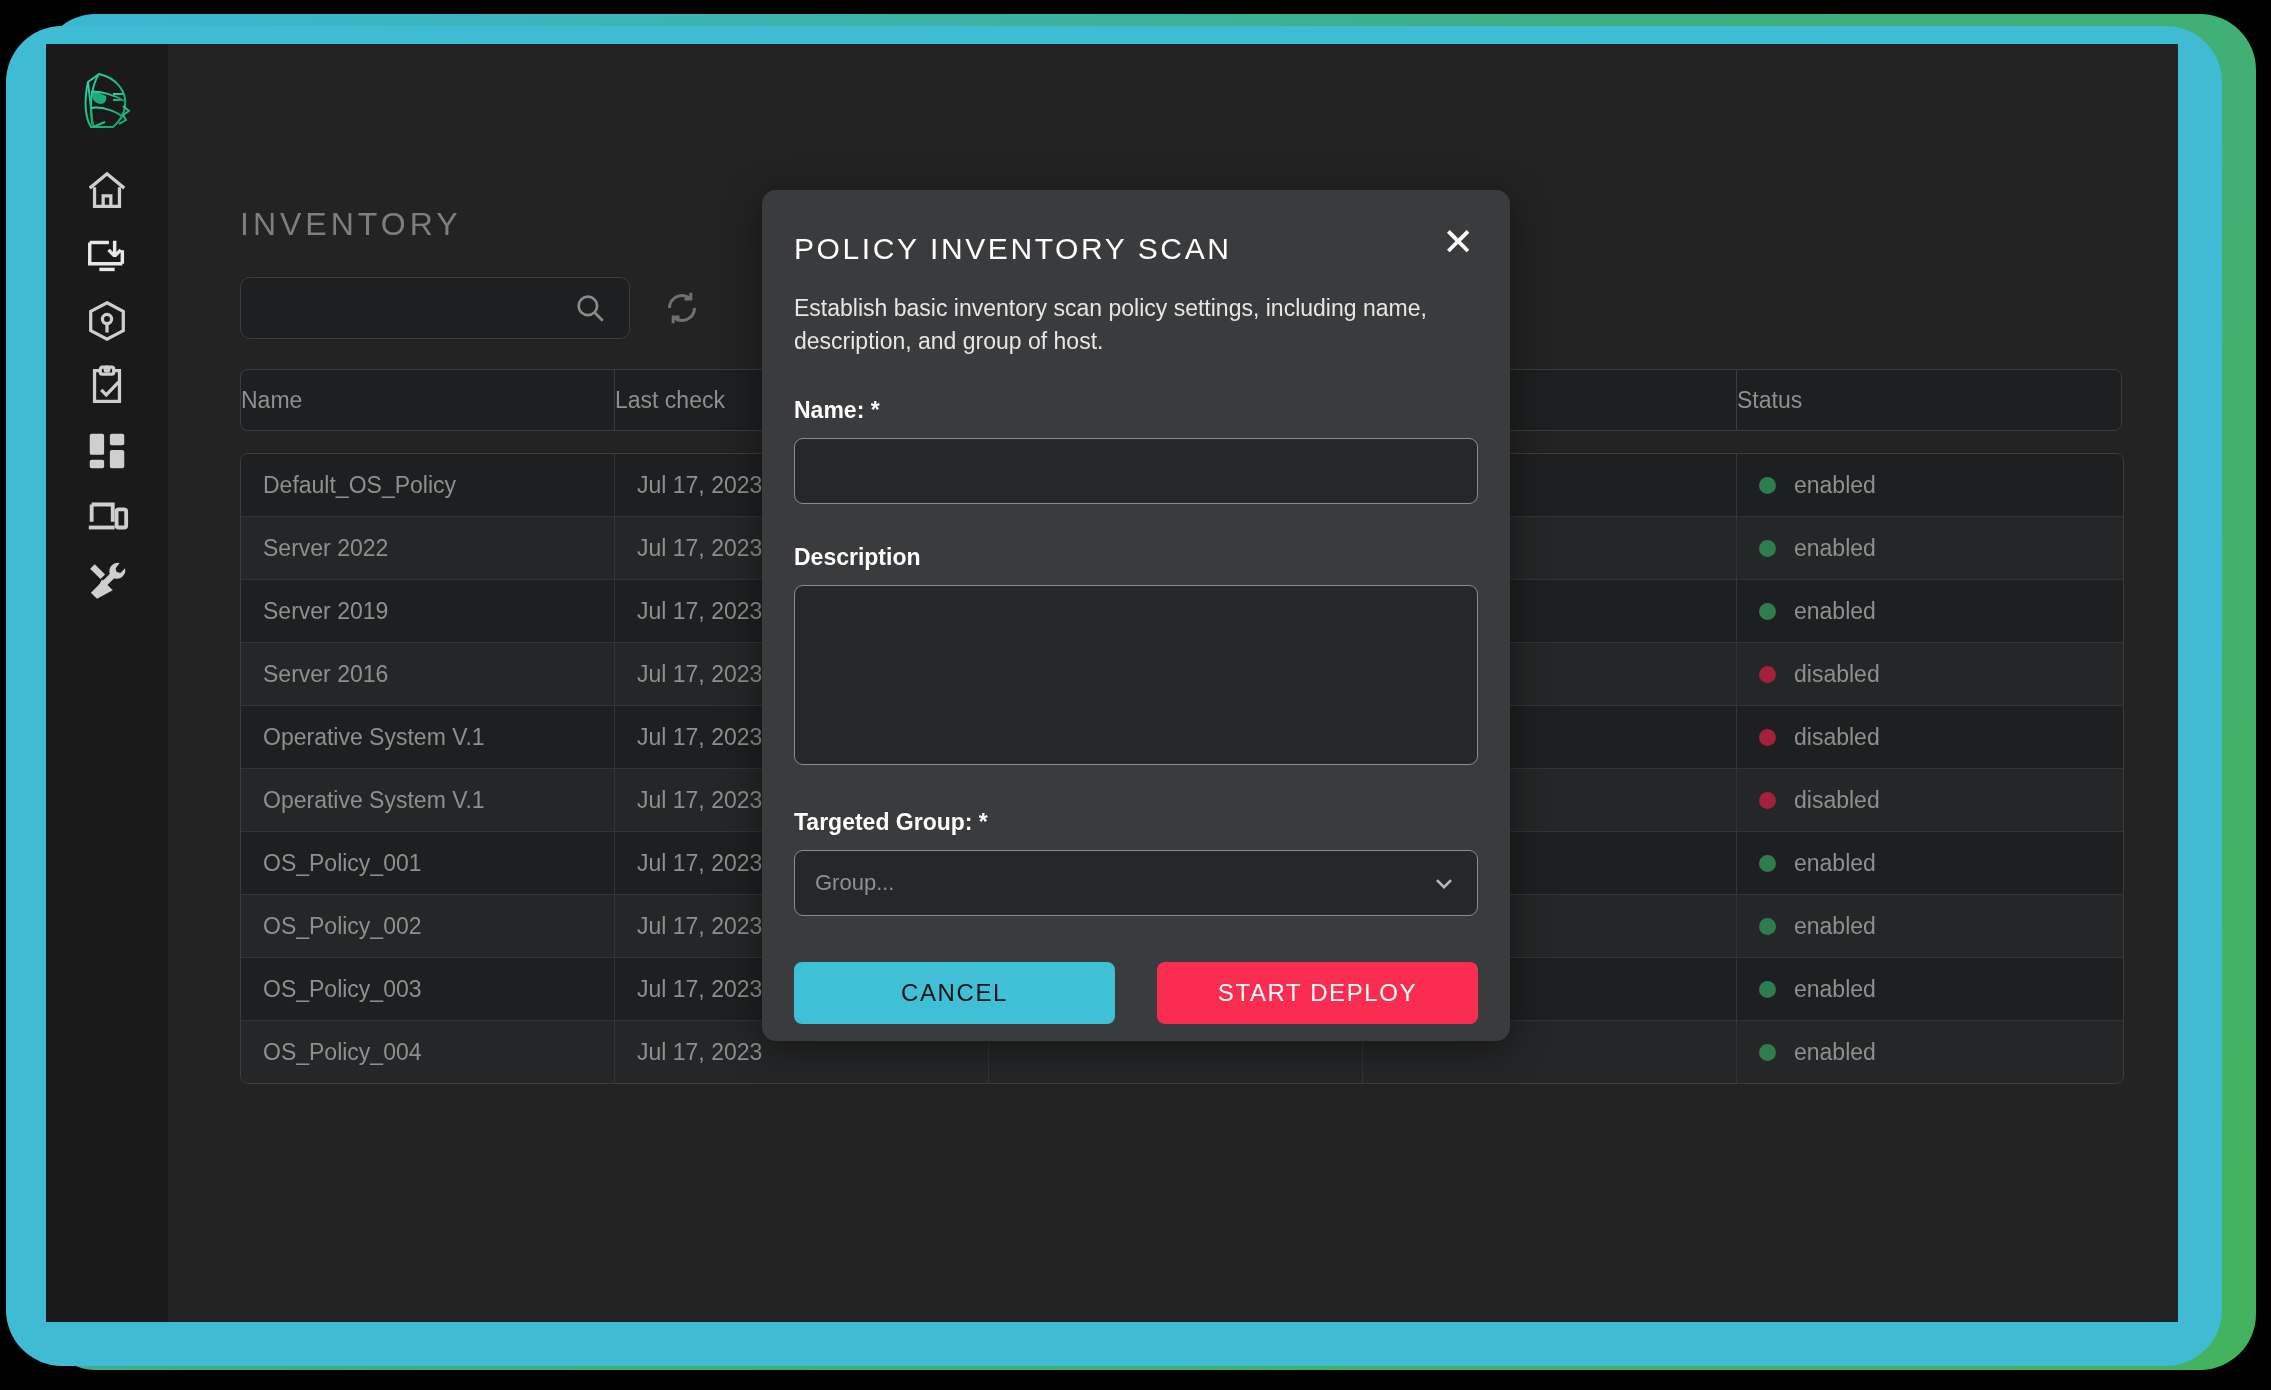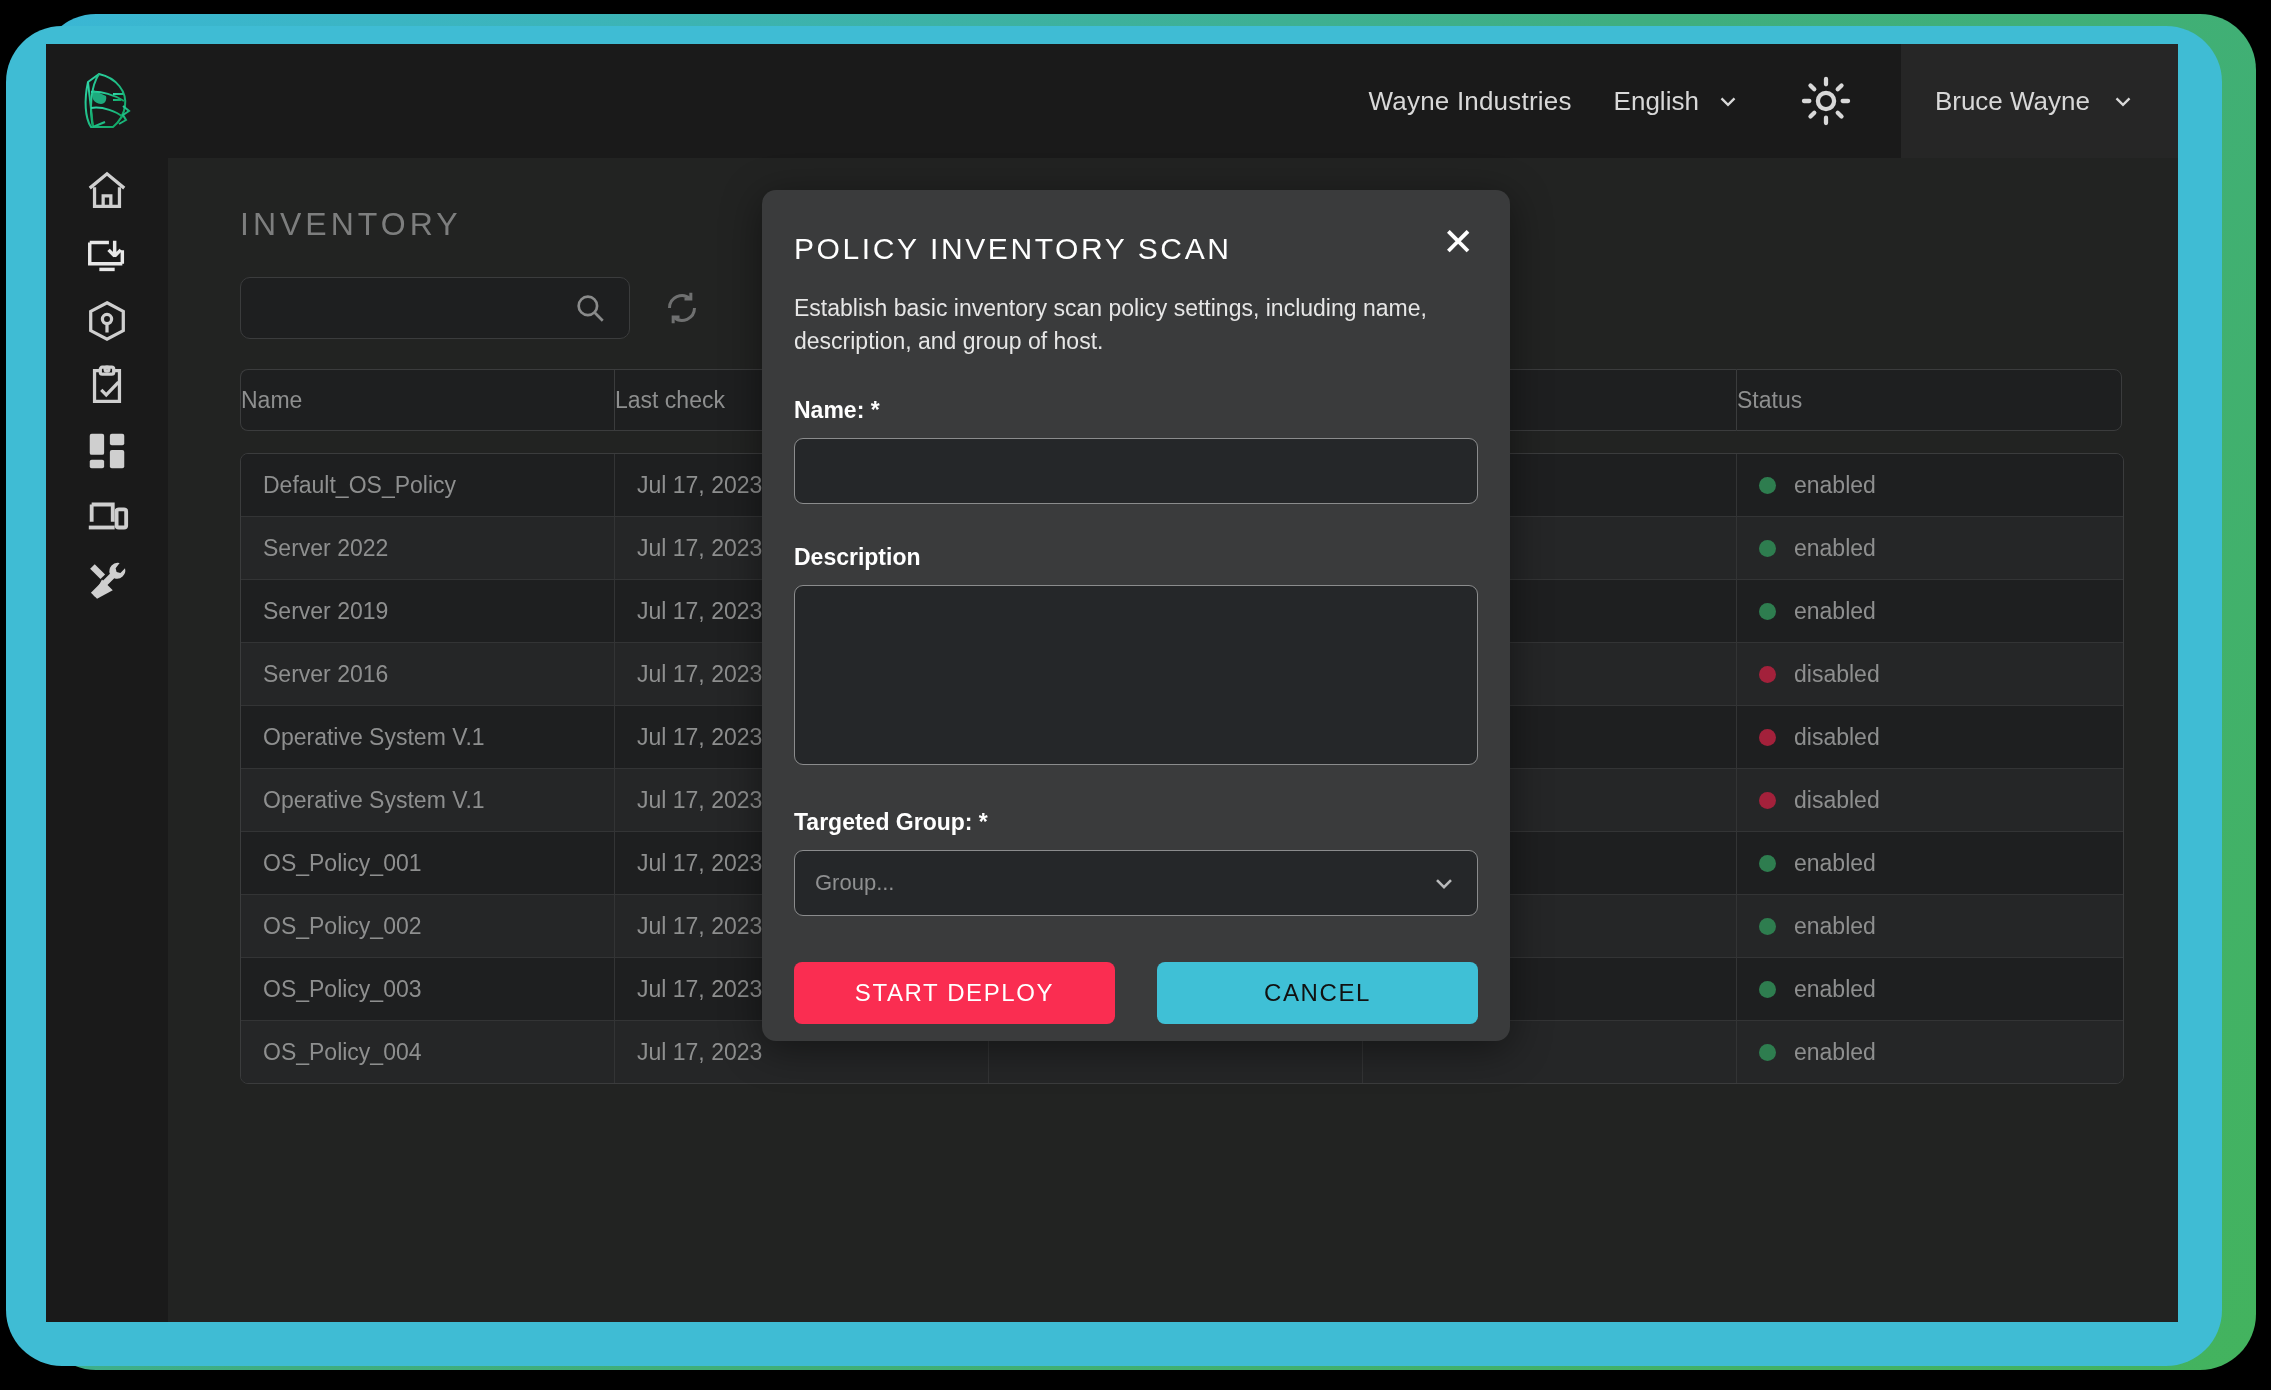--- a/index.html
+++ b/index.html
@@ -332,44 +332,20 @@
       <div class="nav-item">
         <svg width="46" height="46" viewBox="0 0 24 24" fill="#cfcfcf">
           <path d="M3.2 5.6 5.6 3.2l5.4 5.4-2.4 2.4z"></path>
           <path d="M9.4 11.2 5 19.4l1.8 1.8 8.2-4.4z"></path>
           <path d="M18.6 2.6a4.3 4.3 0 0 0-5.1 5.6L3.6 18.1l2.3 2.3L15.8 10.5a4.3 4.3 0 0 0 5.6-5.1l-2.4 2.4-2-.5-.5-2z"></path>
         </svg>
       </div>
     </div>
   </nav>
 
-  <header class="topbar">
-    <div class="org-name">Wayne Industries</div>
-
-    <div class="lang-select">
-      <span>English</span>
-      <svg class="chev" width="26" height="26" viewBox="0 0 24 24" fill="none" stroke="#d8d8d8" stroke-width="2.2">
-        <path d="M6 9.5 12 15.5 18 9.5"></path>
-      </svg>
-    </div>
-
-    <div class="theme-toggle">
-      <svg width="54" height="54" viewBox="0 0 24 24" fill="none" stroke="#d8d8d8" stroke-width="1.9" stroke-linecap="round">
-        <circle cx="12" cy="12" r="3.6"></circle>
-        <path d="M12 2.2v2.4M12 19.4v2.4M2.2 12h2.4M19.4 12h2.4M5.1 5.1l1.7 1.7M17.2 17.2l1.7 1.7M18.9 5.1l-1.7 1.7M6.8 17.2l-1.7 1.7"></path>
-      </svg>
-    </div>
-
-    <div class="user-menu">
-      <span>Bruce Wayne</span>
-      <svg class="chev" width="26" height="26" viewBox="0 0 24 24" fill="none" stroke="#d8d8d8" stroke-width="2.2">
-        <path d="M6 9.5 12 15.5 18 9.5"></path>
-      </svg>
-    </div>
-  </header>
 
   <main class="content">
     <h1 class="page-title">INVENTORY</h1>
 
     <div class="toolbar">
       <div class="search-box">
         <input type="text" placeholder="" style="">
         <svg width="34" height="34" viewBox="0 0 24 24" fill="none" stroke="#8a8b8b" stroke-width="1.9">
           <circle cx="10.5" cy="10.5" r="6.5"></circle>
             <path d="M15.4 15.4 21 21"></path>
@@ -518,20 +494,20 @@
       <div class="select-wrap">
         <div class="field-select">
           <span>Group...</span>
         </div>
         <svg class="select-chev" width="28" height="28" viewBox="0 0 24 24" fill="none" stroke="#b9babb" stroke-width="2.2">
           <path d="M6 9.5 12 15.5 18 9.5"></path>
         </svg>
       </div>
 
       <div class="modal-actions">
+        <button class="btn btn-cancel">CANCEL</button>
         <button class="btn btn-deploy">START DEPLOY</button>
-        <button class="btn btn-cancel">CANCEL</button>
       </div>
 
     </div>
   </div>
 
 </div>
 
 </body></html>

